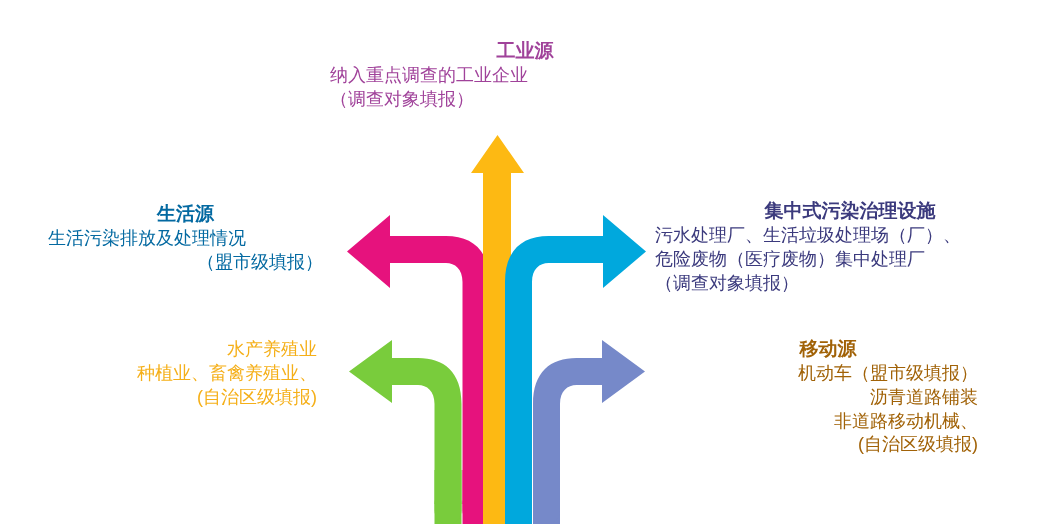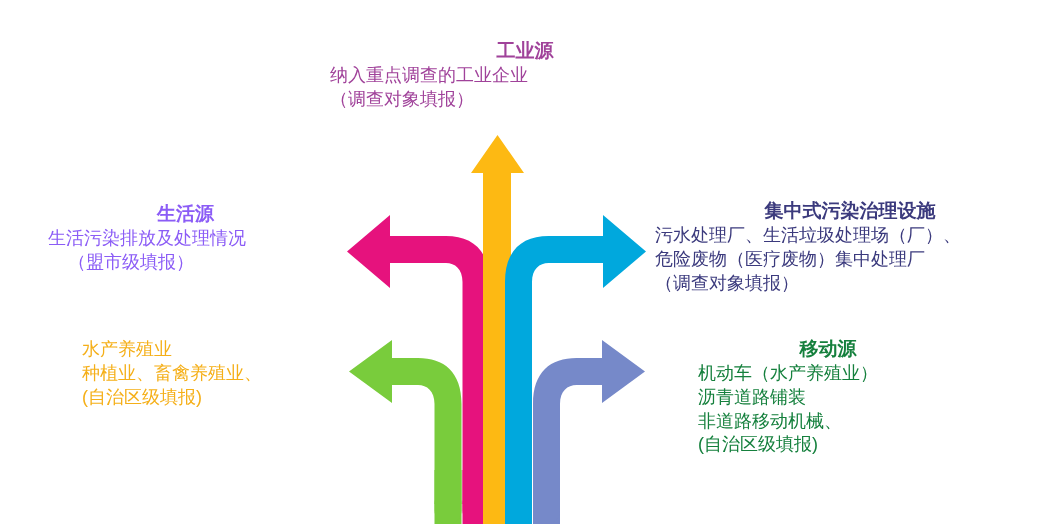--- a/index.html
+++ b/index.html
@@ -34,21 +34,21 @@
     text-align: center;
     white-space: nowrap;
     margin: 0 0 1px 0;
   }
   .label-body {
     font-size: 18px;
     margin: 0;
     white-space: nowrap;
   }
   .body-center { text-align: left; }
-  .body-left   { text-align: left; margin-left: 20px; }
+  .body-left   { text-align: right; }
 
   
   #block-industrial {
     left: 330px; top: 38px; width: 390px;
   }
   #block-domestic {
     left: 48px; top: 201px; width: 275px;
   }
   #block-agriculture {
     left: 62px; top: 338px; width: 255px;
@@ -135,40 +135,40 @@
     <rect x="533" y="470" width="27" height="34" fill="#7689C9"></rect>
 
   </svg>
 
   <div class="label-block" id="block-industrial" style="color:#A0429A">
     <p class="label-title">工业源</p>
     <p class="label-body body-center">纳入重点调查的工业企业</p>
     <p class="label-body body-center">（调查对象填报）</p>
   </div>
 
-  <div class="label-block" id="block-domestic" style="color:#8b5cf6">
+  <div class="label-block" id="block-domestic" style="color:#0369a1">
     <p class="label-title">生活源</p>
     <p class="label-body body-center">生活污染排放及处理情况</p>
     <p class="label-body body-left">（盟市级填报）</p>
   </div>
 
   <div class="label-block" id="block-agriculture" style="color:#F5AF18">
     <p class="label-body body-left">水产养殖业</p>
     <p class="label-body body-left">种植业、畜禽养殖业、</p>
     <p class="label-body body-left">(自治区级填报)</p>
   </div>
 
   <div class="label-block" id="block-centralized" style="color:#3B3A7D">
     <p class="label-title">集中式污染治理设施</p>
     <p class="label-body body-center">污水处理厂、生活垃圾处理场（厂）、</p>
     <p class="label-body body-center">危险废物（医疗废物）集中处理厂</p>
     <p class="label-body body-center">（调查对象填报）</p>
   </div>
 
-  <div class="label-block" id="block-mobile" style="color:#15803d">
+  <div class="label-block" id="block-mobile" style="color:#a16207">
     <p class="label-title">移动源</p>
-    <p class="label-body body-left">机动车（水产养殖业）</p>
+    <p class="label-body body-left">机动车（盟市级填报）</p>
     <p class="label-body body-left">沥青道路铺装</p>
     <p class="label-body body-left">非道路移动机械、</p>
     <p class="label-body body-left">(自治区级填报)</p>
   </div>
 
 </div>
 
 </body></html>

